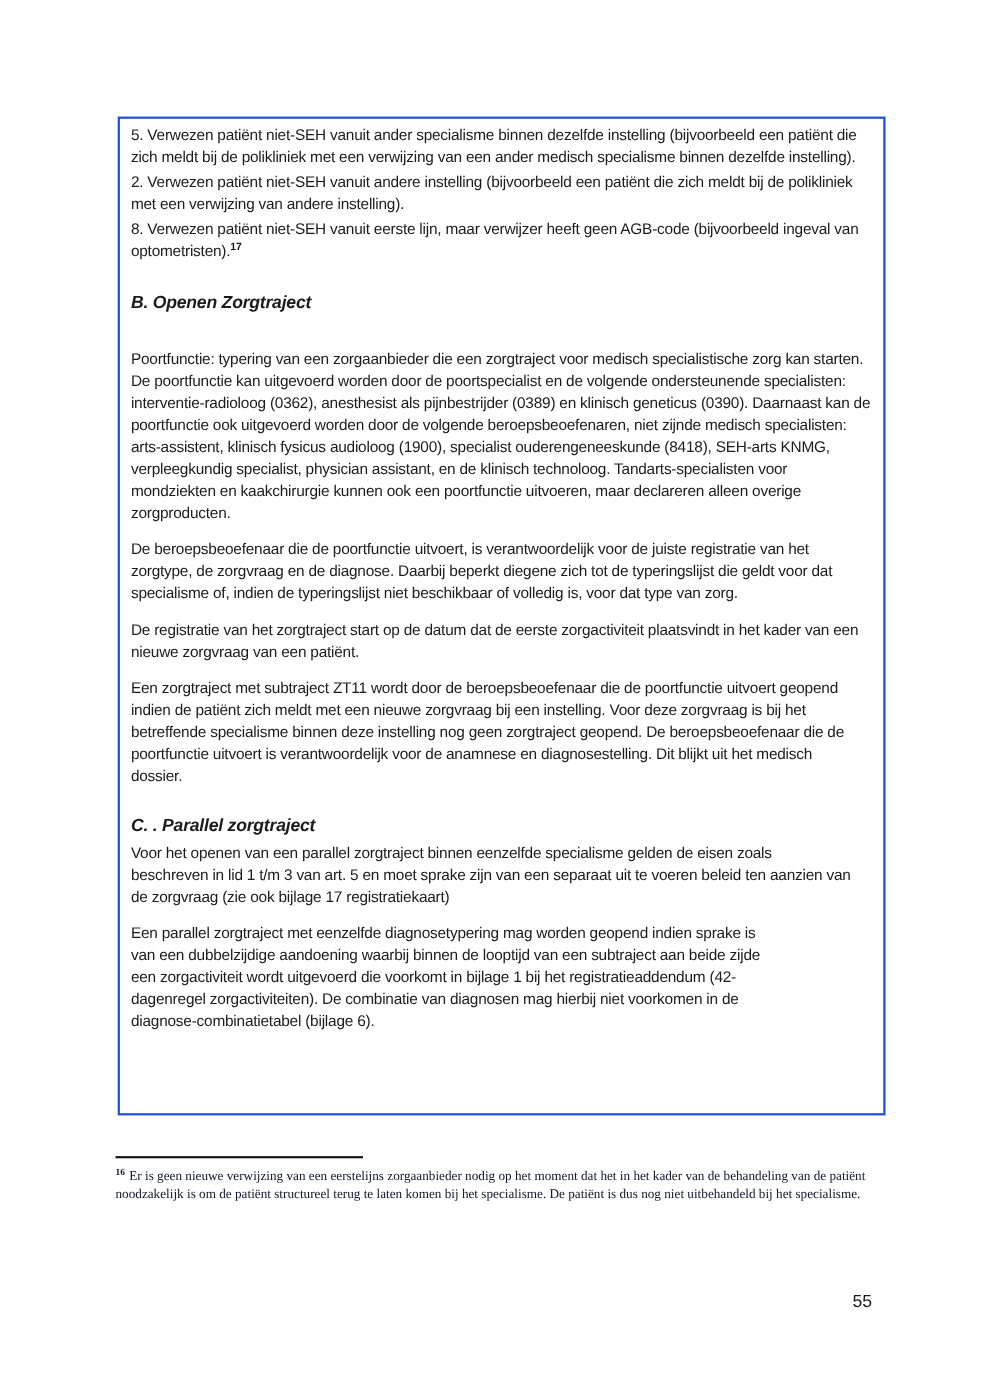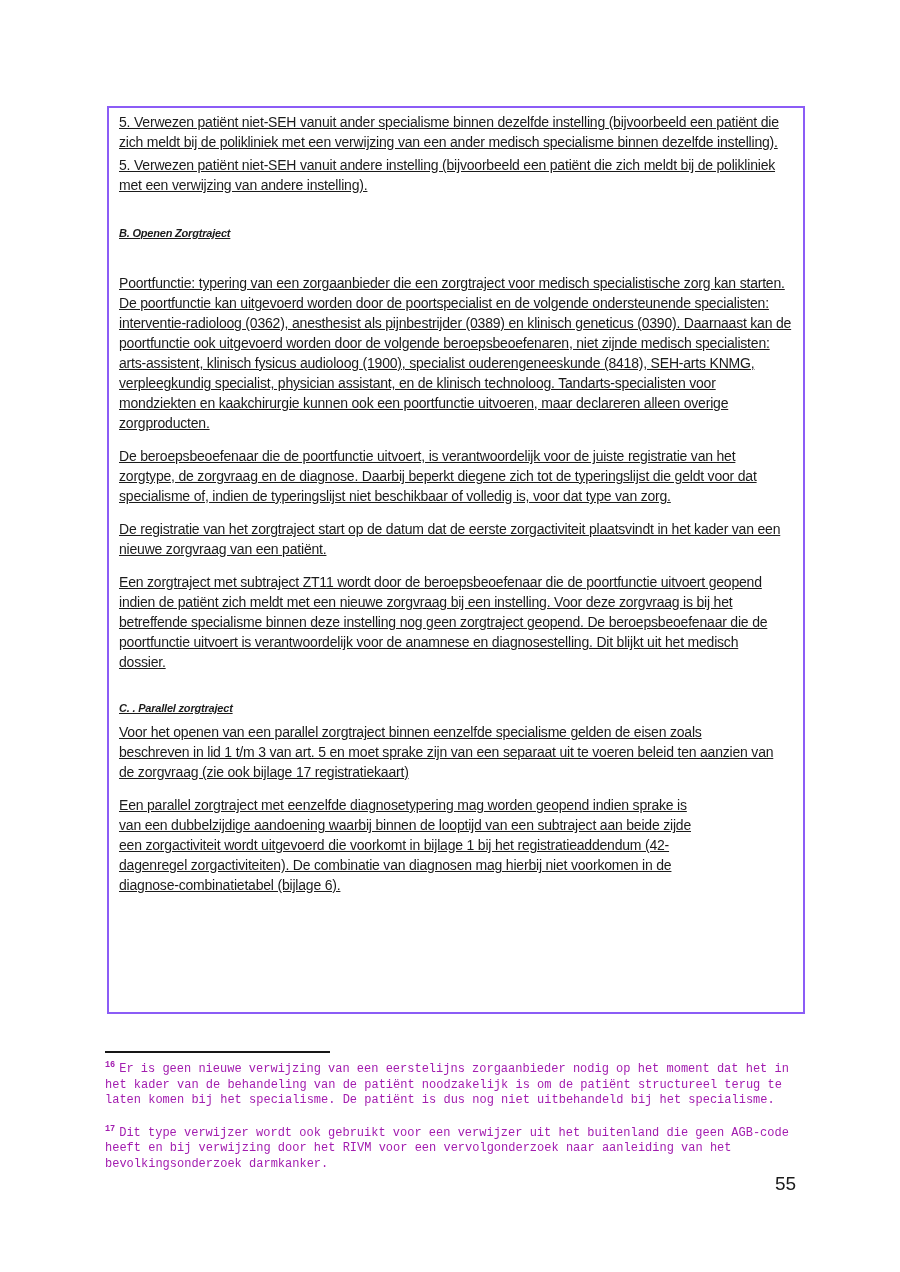--- a/index.html
+++ b/index.html
@@ -16,89 +16,89 @@
     color: #1b1b1b;
     font-family: "Liberation Sans", sans-serif;
   }
   .content-box {
     position: absolute;
     left: 107px;
     top: 106px;
     width: 698px;
     height: 908px;
     box-sizing: border-box;
-    border: 2px solid #8b5cf6;
+    border: 2px solid #1d4ed8;
     padding: 4px 10px 0 10px;
     font-size: 14px;
     line-height: 20px;
     letter-spacing: -0.2px;
-    text-decoration: underline;
   }
   .content-box p { margin: 0 0 3px 0; }
   .content-box p.para { margin: 0 0 13px 0; }
   .sec {
     font-weight: bold;
     font-style: italic;
-    font-size: 11px;
+    font-size: 16px;
     line-height: 20px;
   }
   .sec-b { margin: 28px 0 30px 0; }
   .sec-c { margin: 26px 0 4px 0; }
   sup.ref {
     font-weight: bold;
     font-size: 9.5px;
     line-height: 0;
   }
   .mw-655 { max-width: 655px; }
   .mw-585 { max-width: 585px; }
   .footnotes {
     position: absolute;
     left: 105px;
     top: 1051px;
     width: 692px;
-    font-family: Liberation Mono, monospace;
+    font-family: Liberation Serif, serif;
     font-size: 12px;
     line-height: 15.5px;
-    color: #a21caf;
+    color: #0f172a;
   }
   .fn-rule {
     width: 225px;
     height: 2px;
     background: #161616;
     margin-bottom: 9px;
   }
   .fn { margin: 0; }
   .fn + .fn { margin-top: 17px; }
   .fn sup.fnm {
     font-weight: bold;
     font-size: 8.5px;
     margin-right: 4px;
     line-height: 0;
   }
   .page-number {
     position: absolute;
     left: 775px;
     top: 1174px;
-    font-size: 19px;
+    font-size: 16px;
     line-height: 20px;
     font-family: "Liberation Sans", sans-serif;
   }
 </style>
 </head>
 <body>
 
 <div class="page">
 
   <div class="content-box">
 
     <p class="li">5. Verwezen patiënt niet-SEH vanuit ander specialisme binnen dezelfde instelling (bijvoorbeeld een patiënt die zich meldt bij de polikliniek met een verwijzing van een ander medisch specialisme binnen dezelfde instelling).</p>
 
-    <p class="li">5. Verwezen patiënt niet-SEH vanuit andere instelling (bijvoorbeeld een patiënt die zich meldt bij de polikliniek met een verwijzing van andere instelling).</p>
+    <p class="li">2. Verwezen patiënt niet-SEH vanuit andere instelling (bijvoorbeeld een patiënt die zich meldt bij de polikliniek met een verwijzing van andere instelling).</p>
 
 
+    <p class="li"><span>8. Verwezen patiënt niet-SEH vanuit eerste lijn, maar verwijzer heeft geen AGB-code (bijvoorbeeld ingeval van optometristen).</span><sup class="ref">17</sup></p>
 
     <h3 class="sec sec-b">B. Openen Zorgtraject</h3>
 
     <p class="para">Poortfunctie: typering van een zorgaanbieder die een zorgtraject voor medisch specialistische zorg kan starten. De poortfunctie kan uitgevoerd worden door de poortspecialist en de volgende ondersteunende specialisten: interventie-radioloog (0362), anesthesist als pijnbestrijder (0389) en klinisch geneticus (0390). Daarnaast kan de poortfunctie ook uitgevoerd worden door de volgende beroepsbeoefenaren, niet zijnde medisch specialisten: arts-assistent, klinisch fysicus audioloog (1900), specialist ouderengeneeskunde (8418), SEH-arts KNMG, verpleegkundig specialist, physician assistant, en de klinisch technoloog. Tandarts-specialisten voor mondziekten en kaakchirurgie kunnen ook een poortfunctie uitvoeren, maar declareren alleen overige zorgproducten.</p>
 
     <p class="para">De beroepsbeoefenaar die de poortfunctie uitvoert, is verantwoordelijk voor de juiste registratie van het zorgtype, de zorgvraag en de diagnose. Daarbij beperkt diegene zich tot de typeringslijst die geldt voor dat specialisme of, indien de typeringslijst niet beschikbaar of volledig is, voor dat type van zorg.</p>
 
     <p class="para">De registratie van het zorgtraject start op de datum dat de eerste zorgactiviteit plaatsvindt in het kader van een nieuwe zorgvraag van een patiënt.</p>
 
     <p class="para mw-655">Een zorgtraject met subtraject ZT11 wordt door de beroepsbeoefenaar die de poortfunctie uitvoert geopend indien de patiënt zich meldt met een nieuwe zorgvraag bij een instelling. Voor deze zorgvraag is bij het betreffende specialisme binnen deze instelling nog geen zorgtraject geopend. De beroepsbeoefenaar die de poortfunctie uitvoert is verantwoordelijk voor de anamnese en diagnosestelling. Dit blijkt uit het medisch dossier.</p>
@@ -109,18 +109,17 @@
 
     <p class="para mw-585">Een parallel zorgtraject met eenzelfde diagnosetypering mag worden geopend indien sprake is van een dubbelzijdige aandoening waarbij binnen de looptijd van een subtraject aan beide zijde een zorgactiviteit wordt uitgevoerd die voorkomt in bijlage 1 bij het registratieaddendum (42-dagenregel zorgactiviteiten). De combinatie van diagnosen mag hierbij niet voorkomen in de diagnose-combinatietabel (bijlage 6).</p>
 
   </div>
 
   <div class="footnotes">
     <div class="fn-rule"></div>
 
     <p class="fn"><sup class="fnm">16</sup><span>Er is geen nieuwe verwijzing van een eerstelijns zorgaanbieder nodig op het moment dat het in het kader van de behandeling van de patiënt noodzakelijk is om de patiënt structureel terug te laten komen bij het specialisme. De patiënt is dus nog niet uitbehandeld bij het specialisme.</span></p>
 
-    <p class="fn"><sup class="fnm">17</sup><span>Dit type verwijzer wordt ook gebruikt voor een verwijzer uit het buitenland die geen AGB-code heeft en bij verwijzing door het RIVM voor een vervolgonderzoek naar aanleiding van het bevolkingsonderzoek darmkanker.</span></p>
   </div>
 
   <div class="page-number">55</div>
 
 </div>
 
 </body></html>

